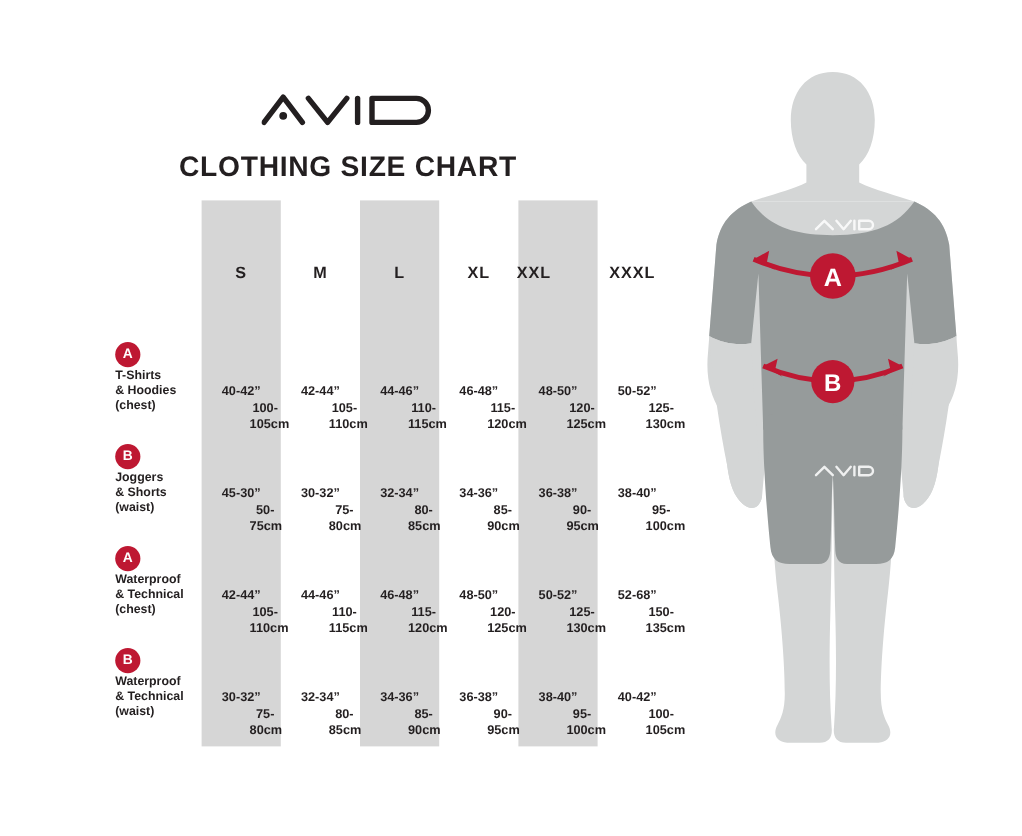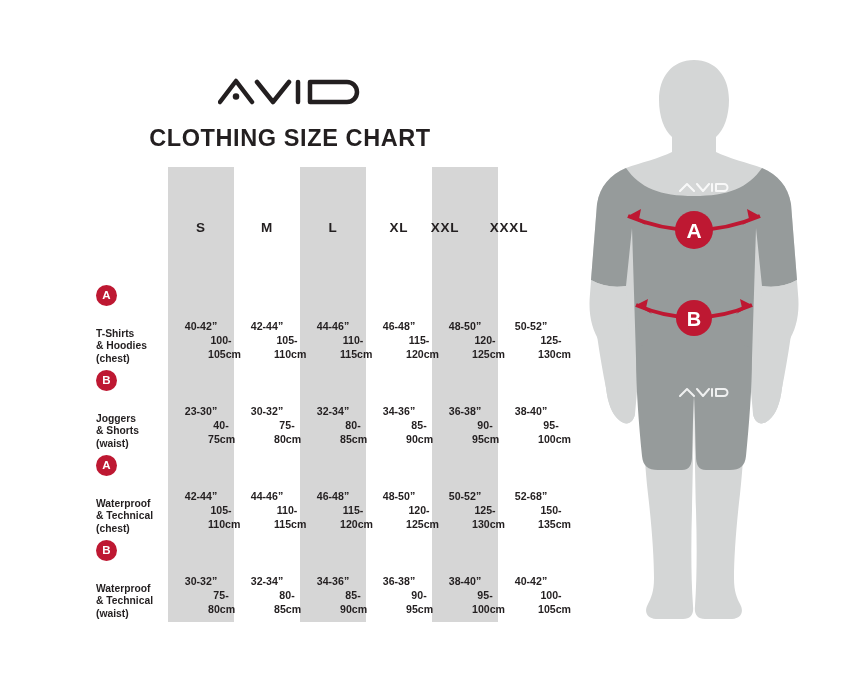--- a/index.html
+++ b/index.html
@@ -78,21 +78,21 @@
     background: #be1832;
     color: #ffffff;
     font-size: 11.5px;
     font-weight: bold;
     display: flex;
     align-items: center;
     justify-content: center;
     line-height: 1;
   }
   .row-label-text {
-    margin-top: 22px;
+    margin-top: 2px;
     font-size: 10.3px;
     font-weight: bold;
     line-height: 12.4px;
     color: #231f20;
     white-space: pre-line;
   }
   .cell {
     position: absolute;
     top: 34px;
     width: 66px;
@@ -140,21 +140,21 @@
     <div class="col-band" style="left:72px"></div>
     <div class="col-band" style="left:204px"></div>
     <div class="col-band" style="left:336px"></div>
 
     <div class="hdr-row">
       <div class="size-hdr" style="left:72px">S</div>
       <div class="size-hdr" style="left:138px">M</div>
       <div class="size-hdr" style="left:204px">L</div>
       <div class="size-hdr" style="left:270px">XL</div>
       <div class="size-hdr" style="left:316px">XXL</div>
-      <div class="size-hdr" style="left:380px">XXXL</div>
+      <div class="size-hdr" style="left:398px">XXXL</div>
     </div>
 
     <div class="data-row" style="top:118px">
       <div class="row-label">
         <div class="badge">A</div>
         <div class="row-label-text">T-Shirts
 &amp; Hoodies
 (chest)</div>
       </div>
       <div class="cell" style="left:72px">
@@ -184,22 +184,22 @@
     </div>
 
     <div class="data-row" style="top:203px">
       <div class="row-label">
         <div class="badge">B</div>
         <div class="row-label-text">Joggers
 &amp; Shorts
 (waist)</div>
       </div>
       <div class="cell" style="left:72px">
-        <span class="imp">23-30”</span>
-        <span class="met">40-75cm</span>
+        <span class="imp">45-30”</span>
+        <span class="met">50-75cm</span>
       </div>
       <div class="cell" style="left:138px">
         <span class="imp">30-32”</span>
         <span class="met">75-80cm</span>
       </div>
       <div class="cell" style="left:204px">
         <span class="imp">32-34”</span>
         <span class="met">80-85cm</span>
       </div>
       <div class="cell" style="left:270px">

